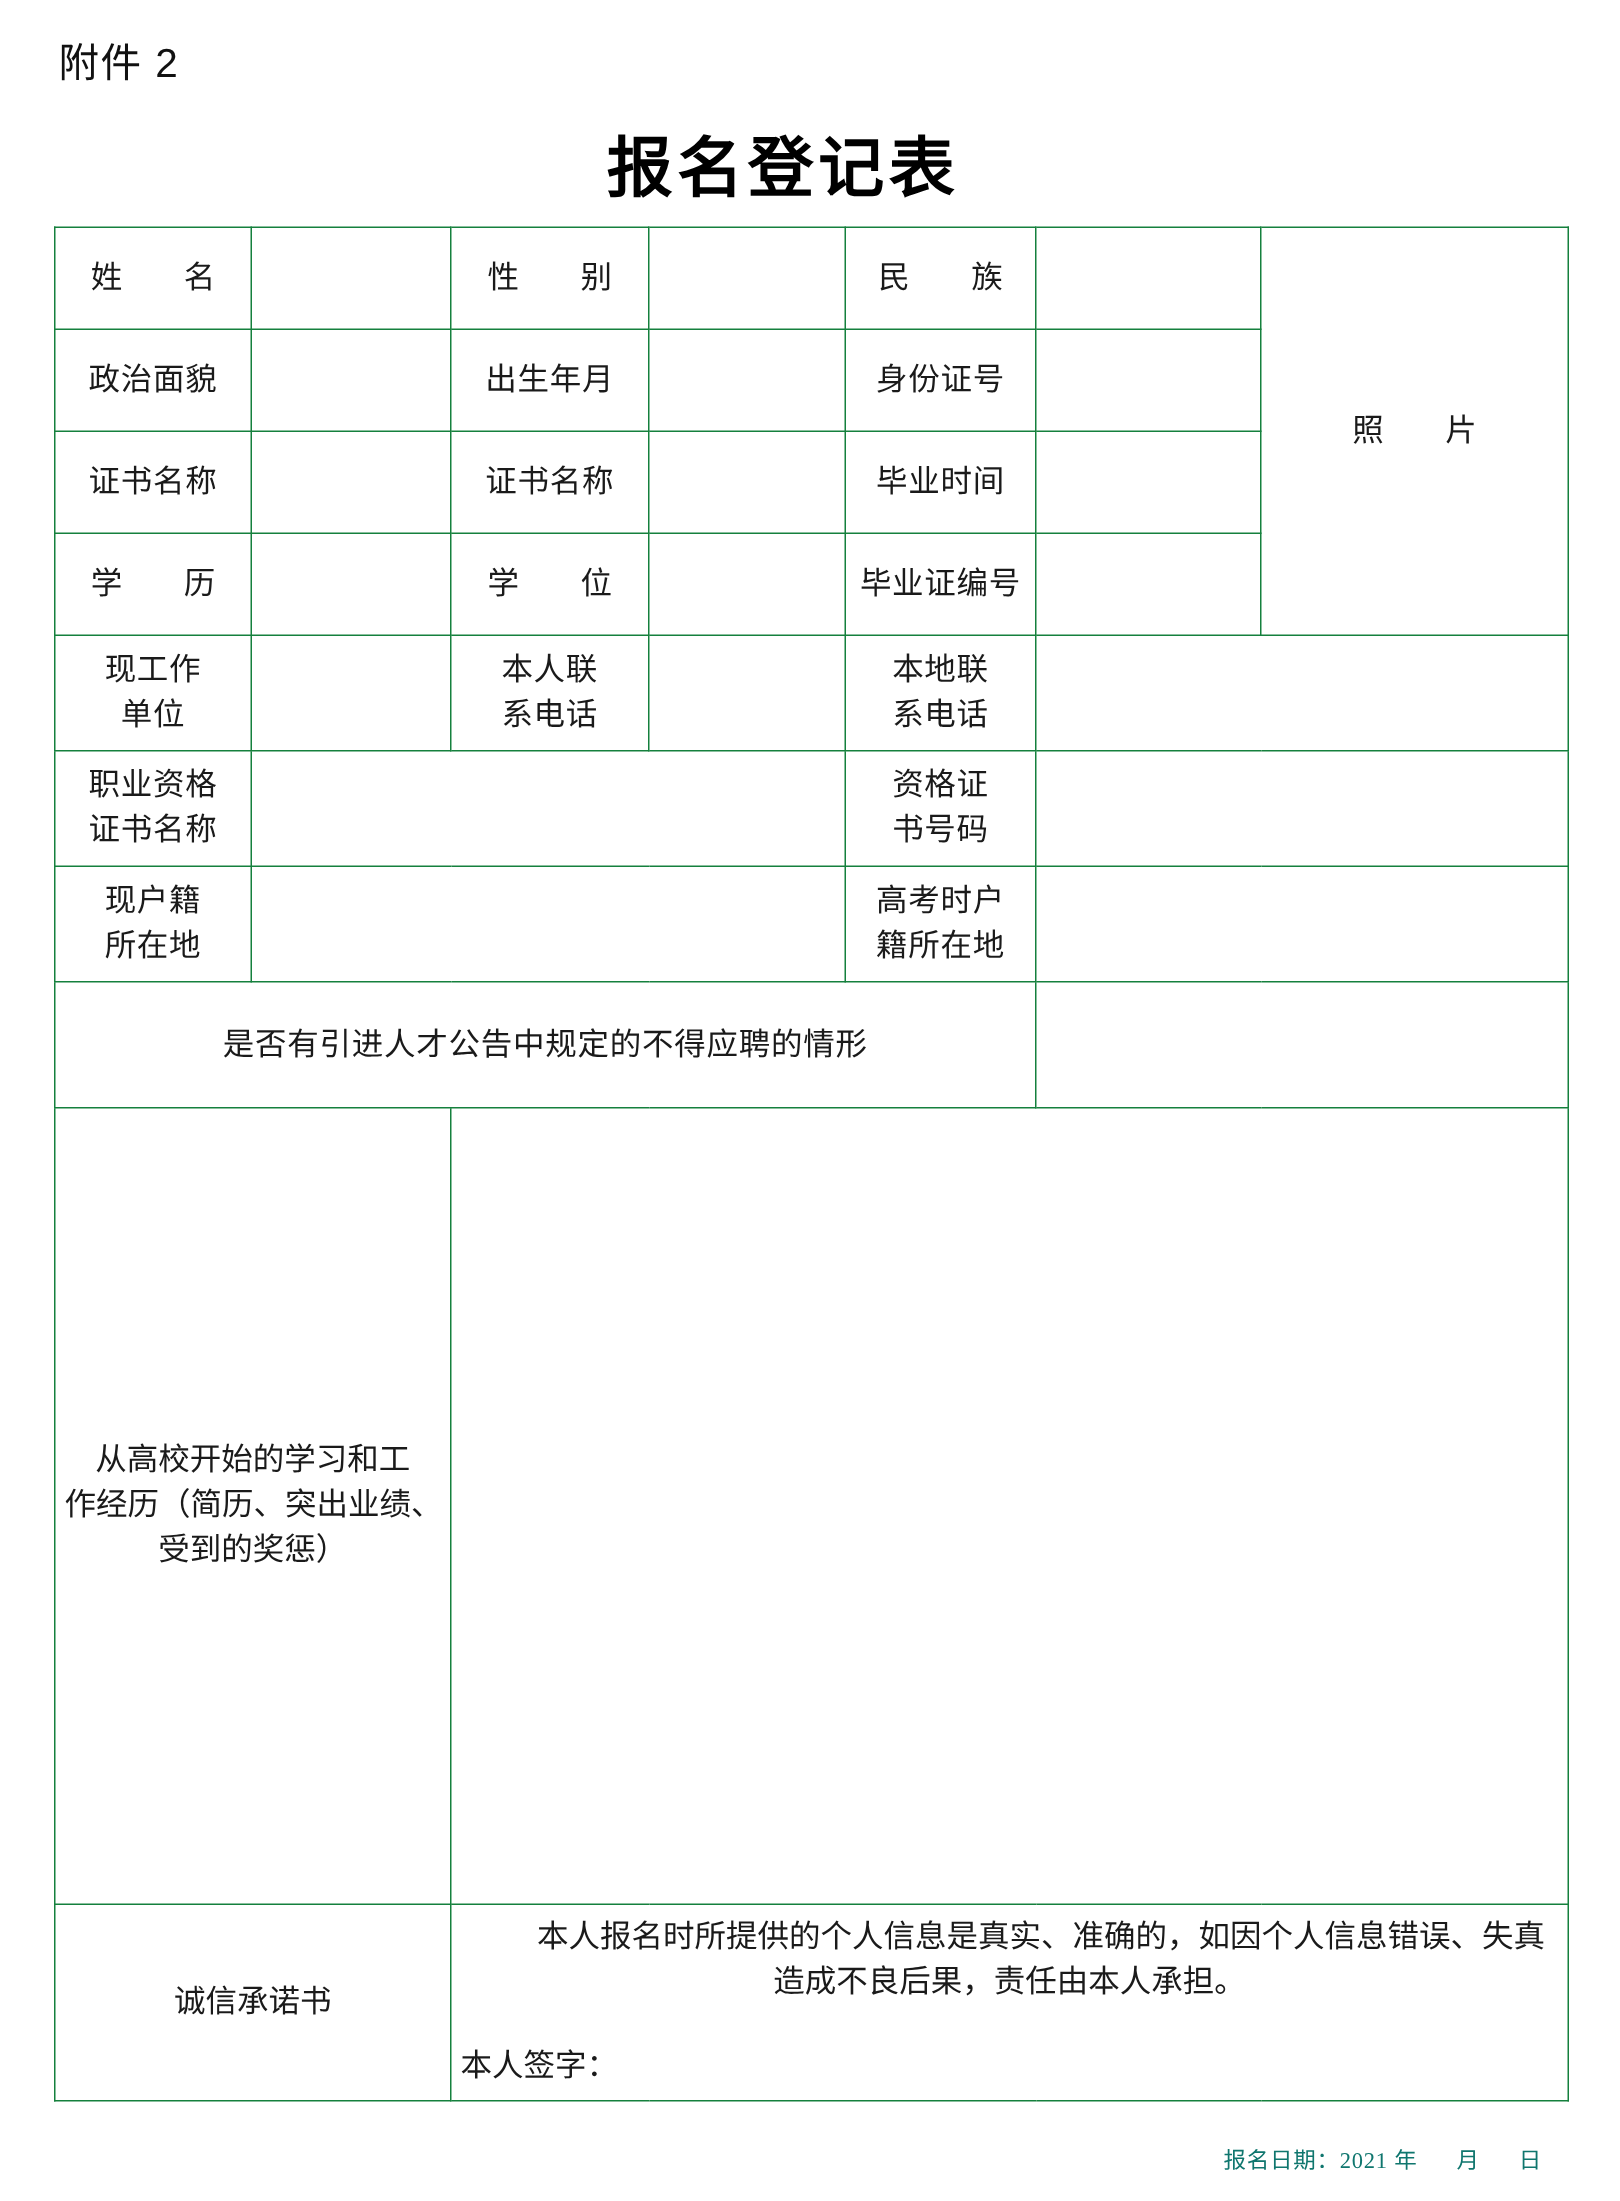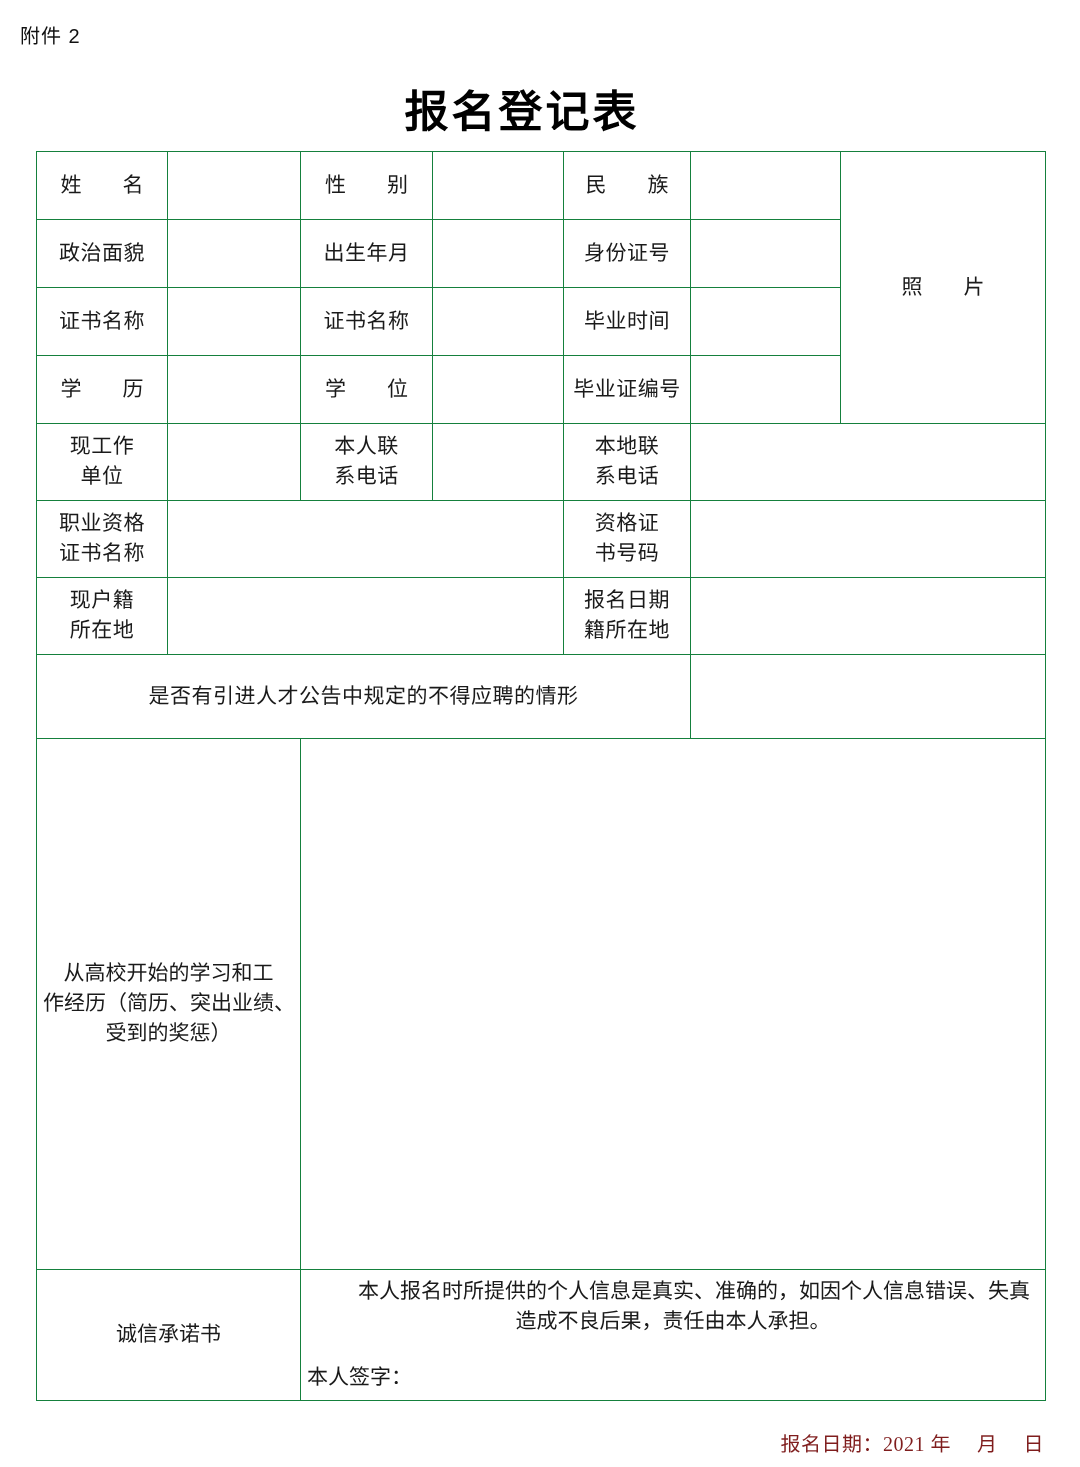--- a/index.html
+++ b/index.html
@@ -19,24 +19,24 @@
   .page {
     position: relative;
     width: 1080px;
     height: 1467px;
     box-sizing: border-box;
   }
 
   
   .attachment-label {
     position: absolute;
-    left: 20px;
+    left: 39px;
     top: 20px;
     font-family: "Liberation Sans", "DejaVu Sans", sans-serif;
-    font-size: 20px;
+    font-size: 27px;
     letter-spacing: 1px;
     color: #111111;
     white-space: nowrap;
   }
 
   
   .doc-title {
     position: absolute;
     left: 0;
     top: 76px;
@@ -133,26 +133,26 @@
 
   
   .decl-text {
     font-size: 21px;
     letter-spacing: 0.5px;
   }
 
   
   .footer-date {
     position: absolute;
-    right: 36px;
+    right: 52px;
     top: 1428px;
-    font-size: 20px;
+    font-size: 15px;
     letter-spacing: 0.5px;
     white-space: nowrap;
-    color: #7f1d1d;
+    color: #0f766e;
   }
   .footer-date .gap { display: inline-block; width: 26px; }
 </style>
 </head>
 <body>
 
 <div class="page">
 
   <div class="attachment-label">附件 2</div>
 
@@ -238,21 +238,21 @@
       <td class="value-cell" colspan="2"></td>
     </tr>
 
     <tr class="r-tall">
       <td class="label-cell">
         <span>现户籍</span><br>
         <span>所在地</span>
       </td>
       <td class="value-cell" colspan="3"></td>
       <td class="label-cell">
-        <span>报名日期</span><br>
+        <span>高考时户</span><br>
         <span>籍所在地</span>
       </td>
       <td class="value-cell" colspan="2"></td>
     </tr>
 
     <tr class="r-decl">
       <td class="decl-text" colspan="5">是否有引进人才公告中规定的不得应聘的情形</td>
       <td class="value-cell" colspan="2"></td>
     </tr>
 

